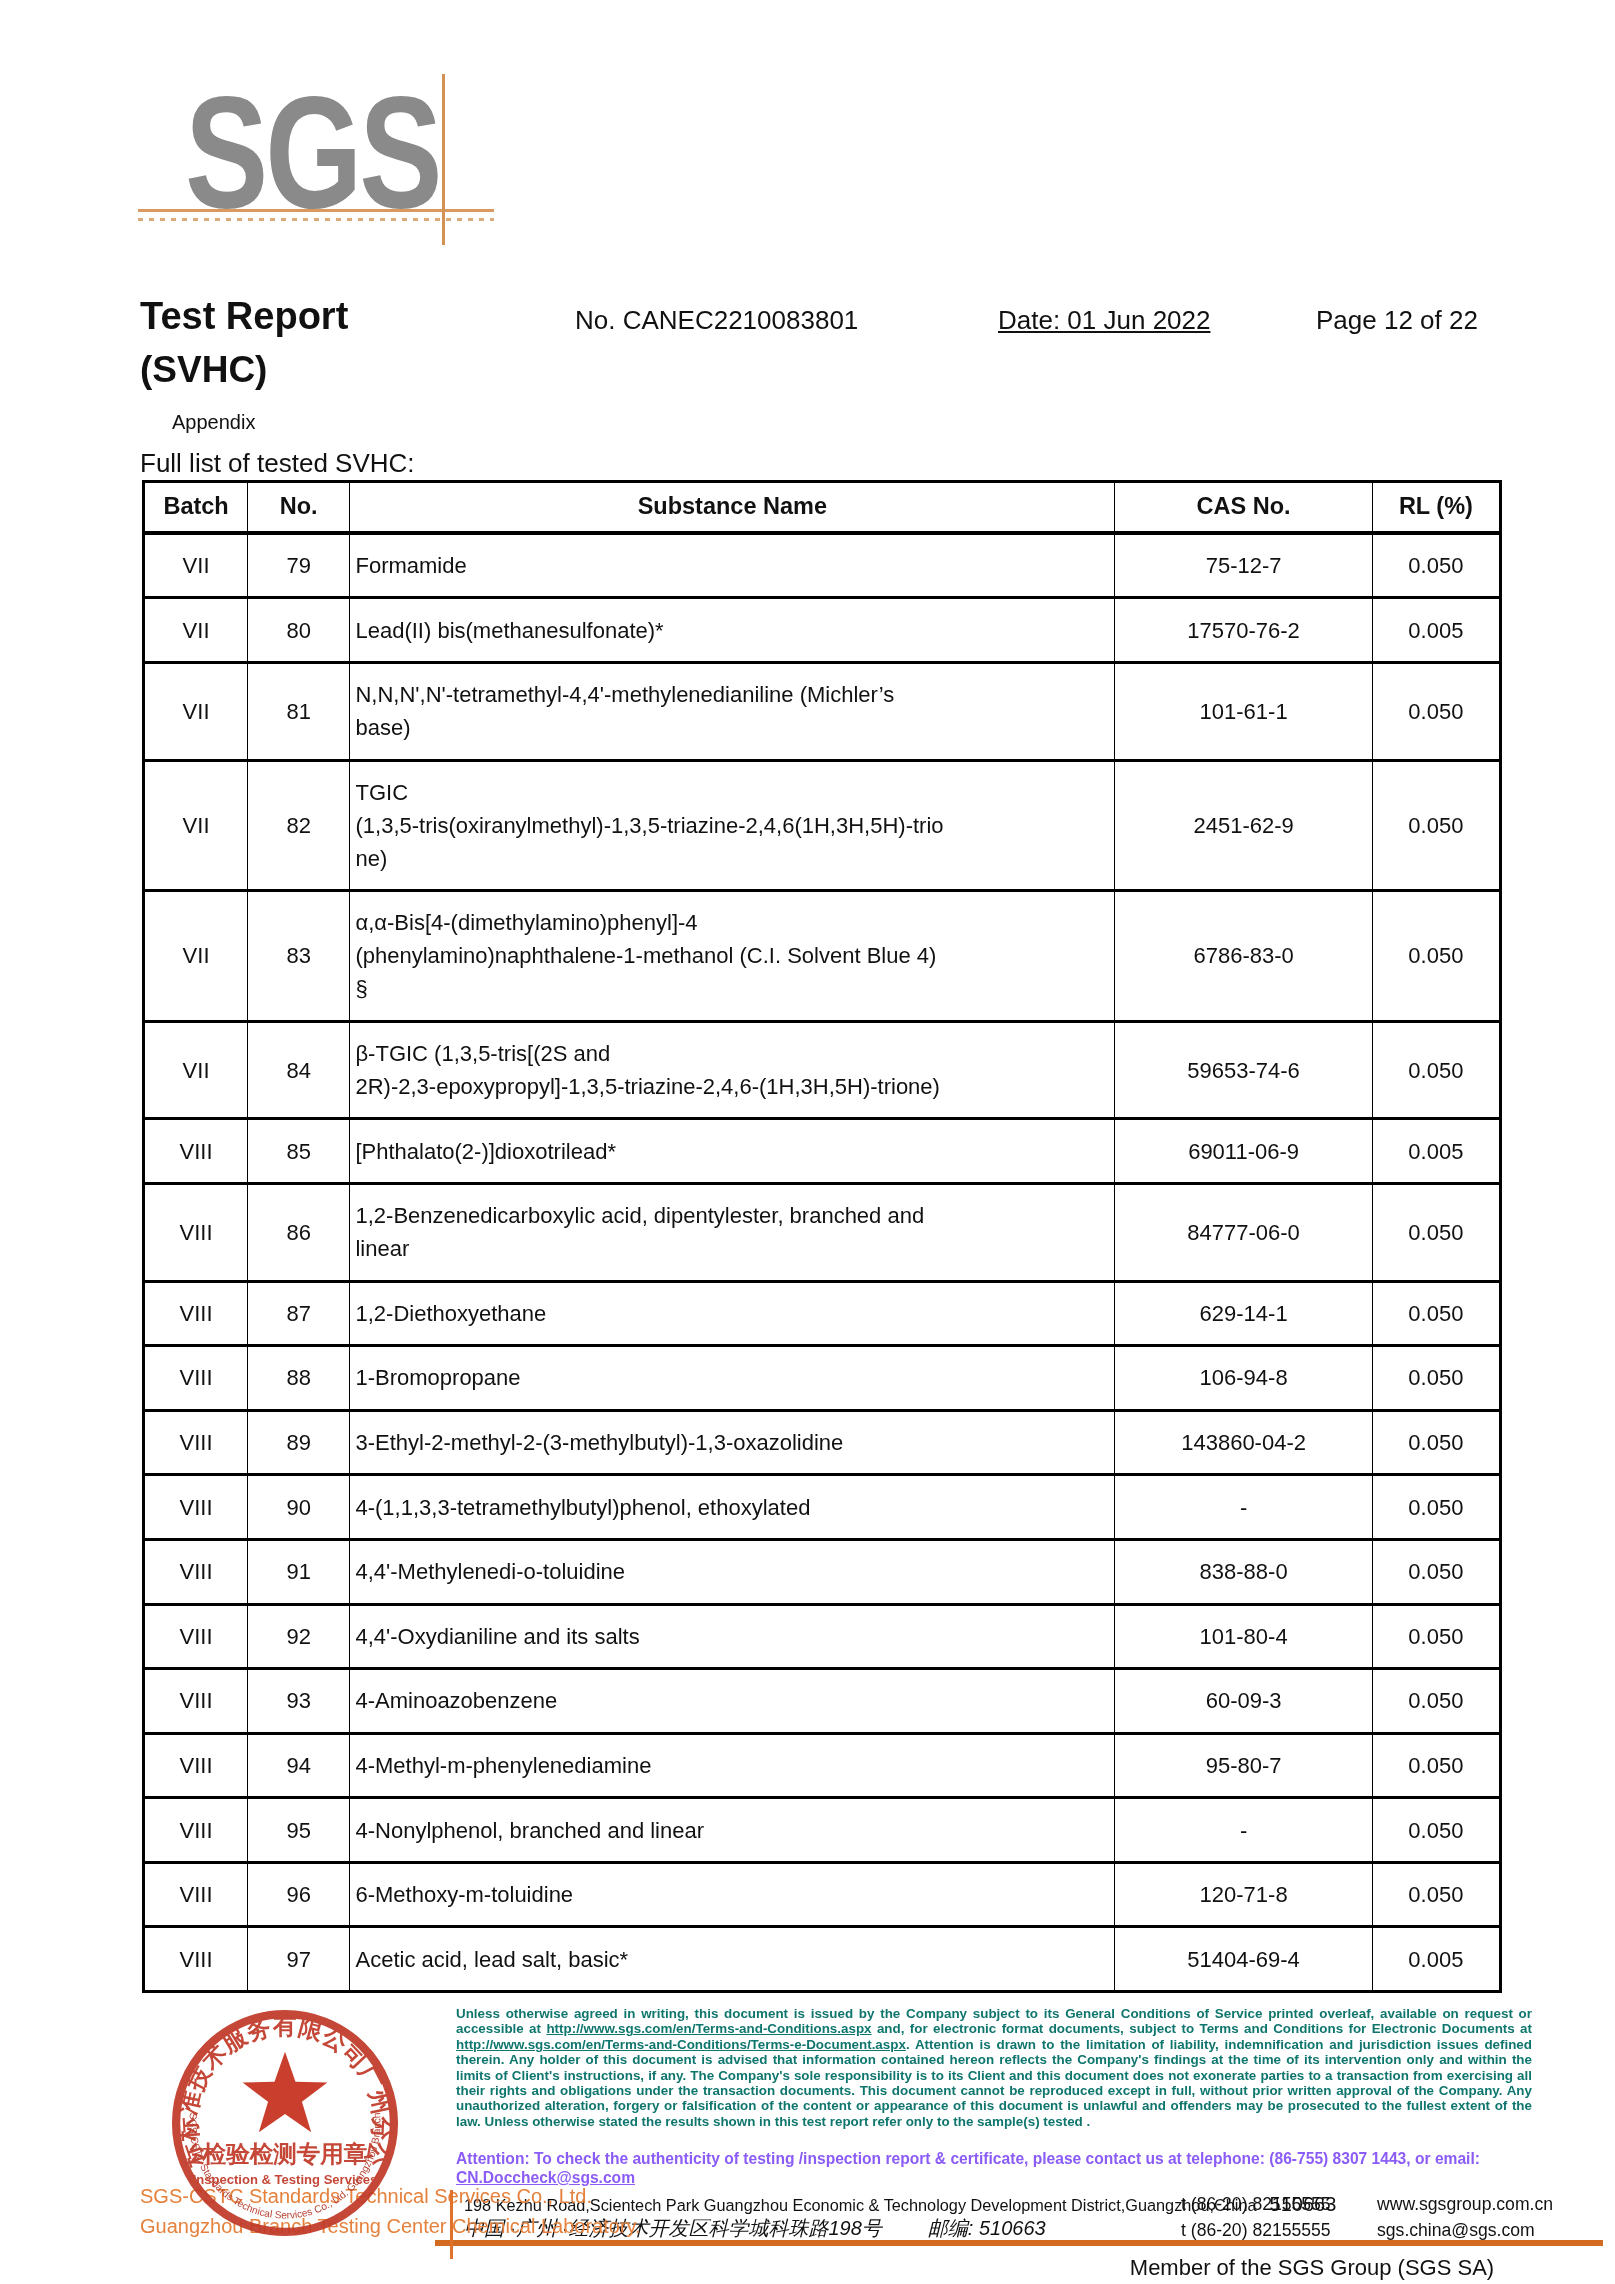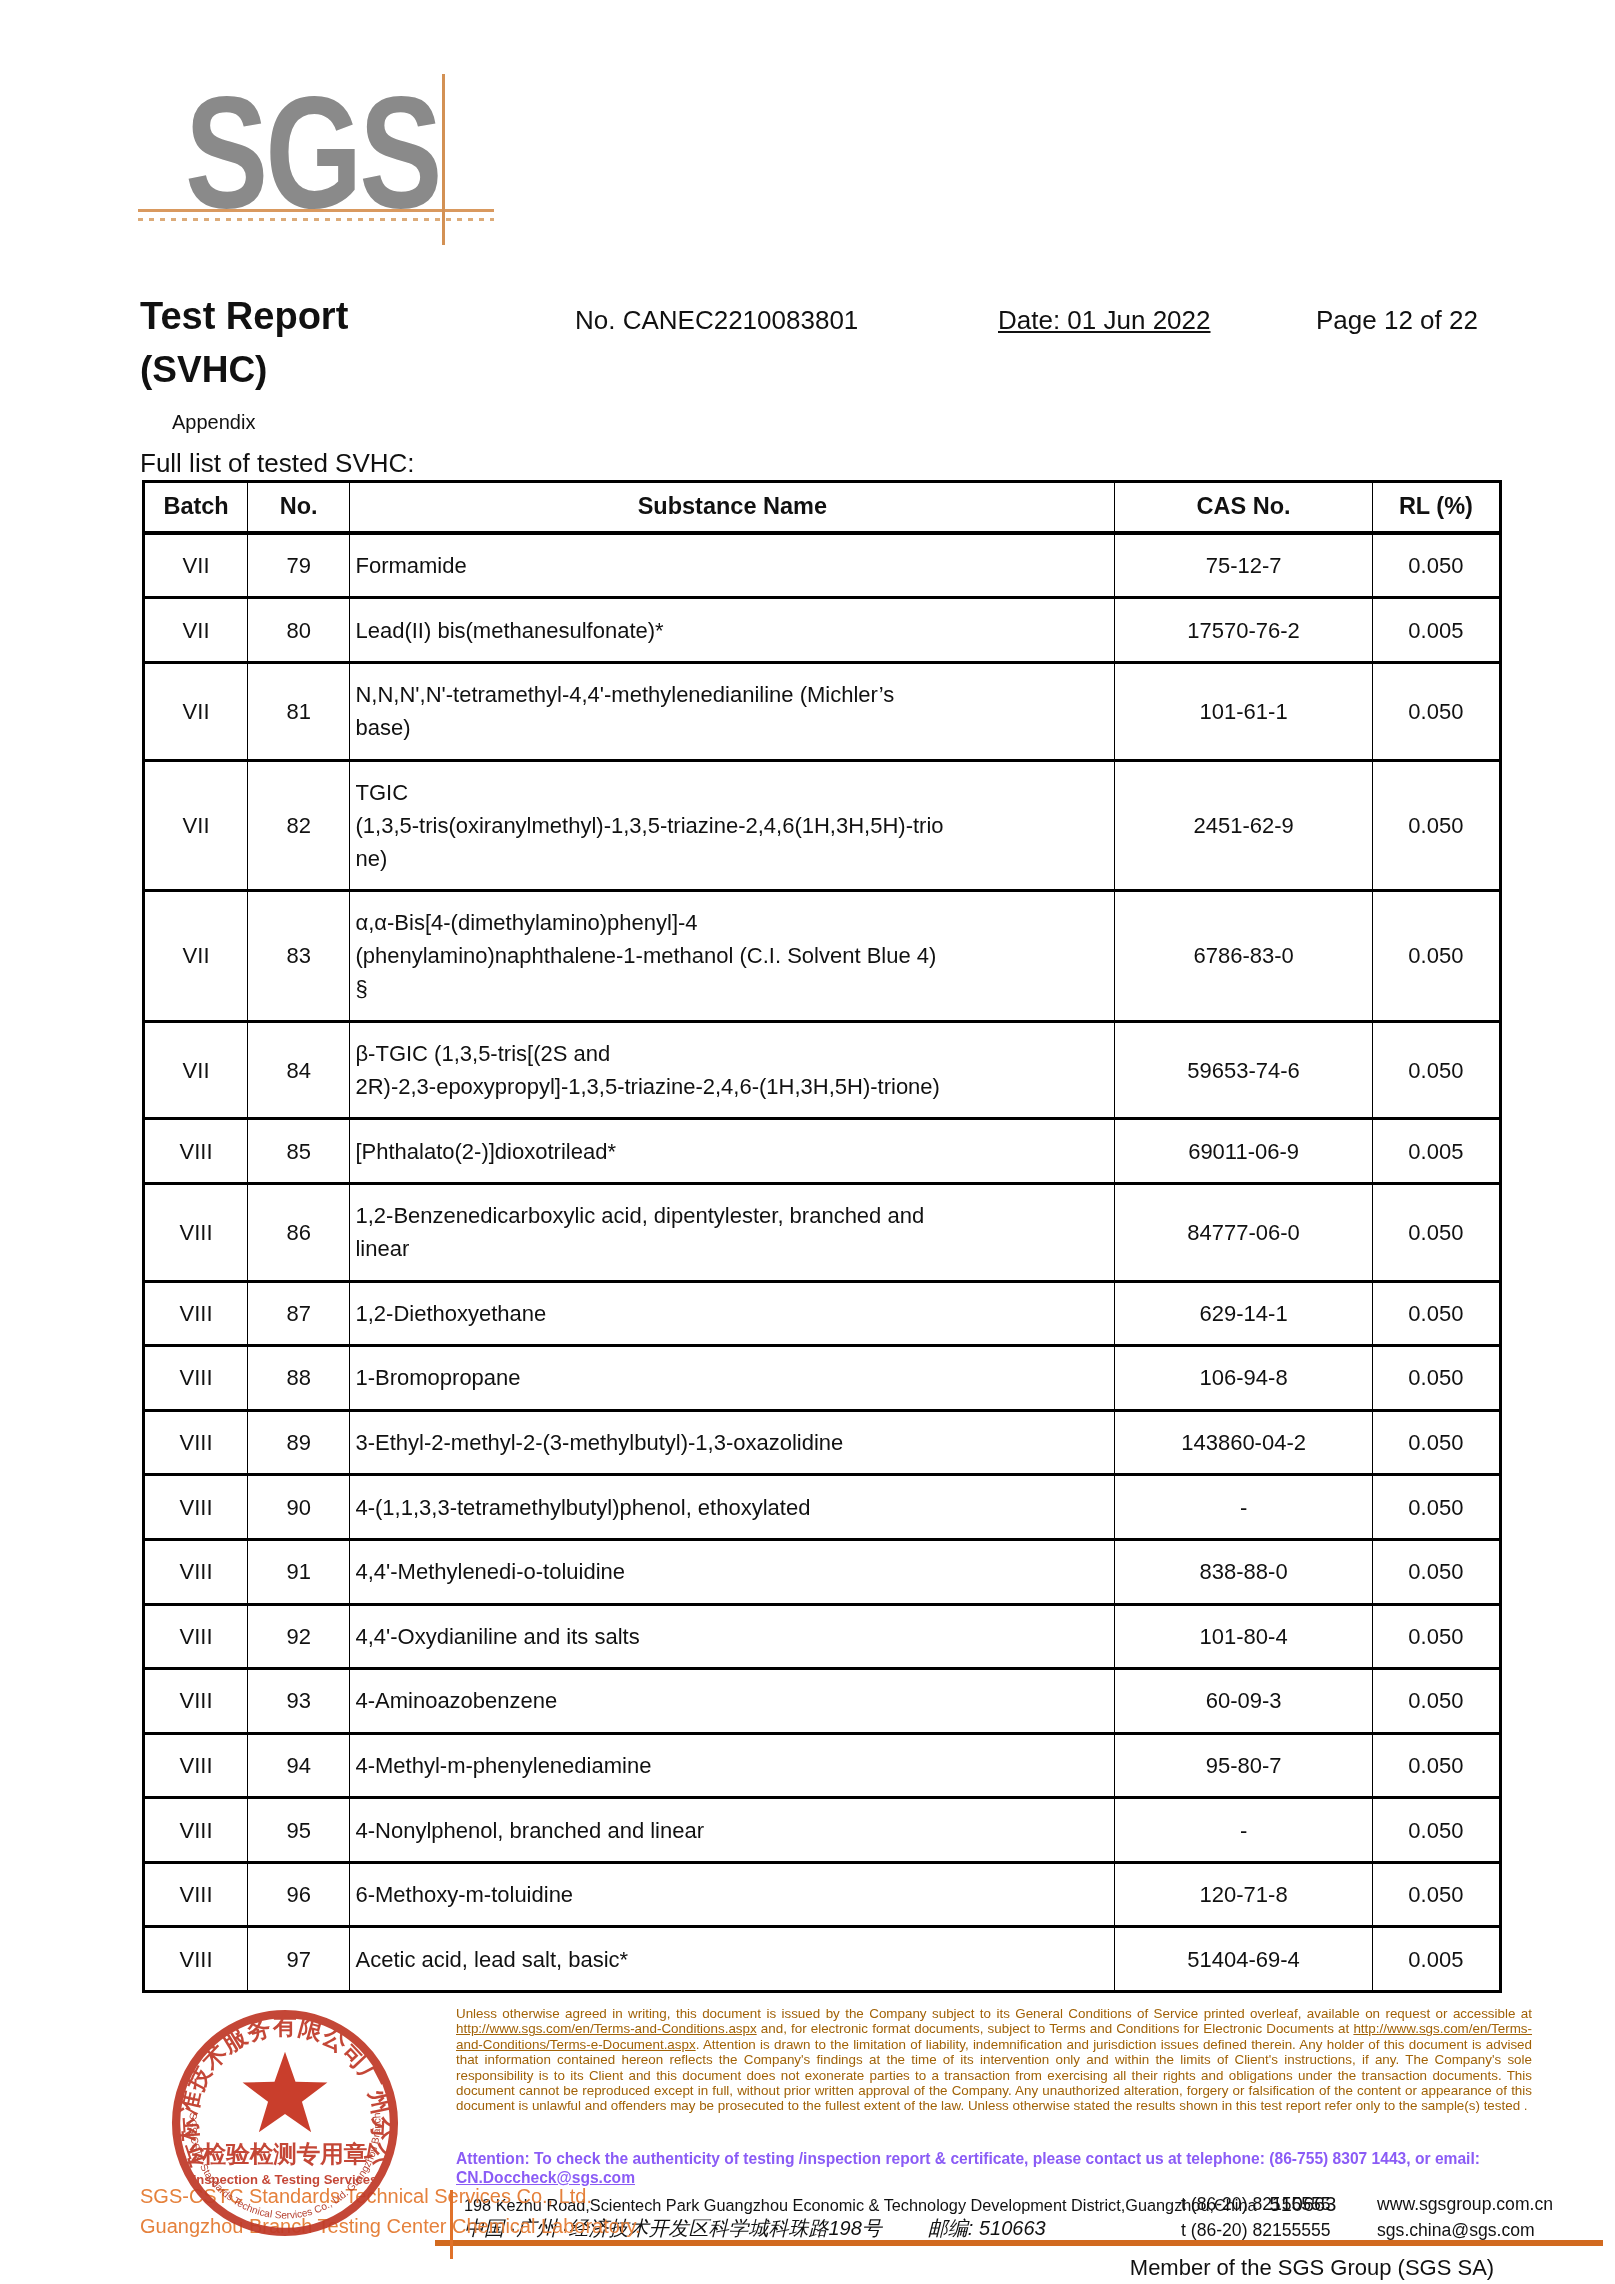--- a/index.html
+++ b/index.html
@@ -52,21 +52,21 @@
   td.c{text-align:center;}
   td.name{text-align:left;padding-left:6.5px;white-space:pre-line;margin-left:40px;}
 
   
   .stamp{left:164px;top:2002px;width:242px;height:242px;opacity:0.93;z-index:3;}
   .company-l1{left:140px;top:2185px;font-size:20px;color:#e5813c;z-index:1;white-space:nowrap;}
   .company-l2{left:140px;top:2215px;font-size:20px;color:#e5813c;z-index:1;white-space:nowrap;}
 
   .disclaimer{
     left:456px;top:2006px;width:1076px;
-    font-size:13.4px;line-height:15.4px;text-align:justify;color:#a16207;
+    font-size:13.4px;line-height:15.4px;text-align:justify;color:#0f766e;font-weight:bold;
   }
   .disclaimer .u{text-decoration:underline;}
   .attention{
     left:456px;top:2149px;width:1128px;
     font-size:15.6px;line-height:19px;font-weight:bold;color:#8b5cf6;
   }
   .attention .u{text-decoration:underline;}
 
   .addr-vline{left:450px;top:2190px;width:3.3px;height:69px;background:#e0722a;z-index:2;}
   .addr-en{left:464px;top:2193px;font-size:16.3px;white-space:nowrap;}

